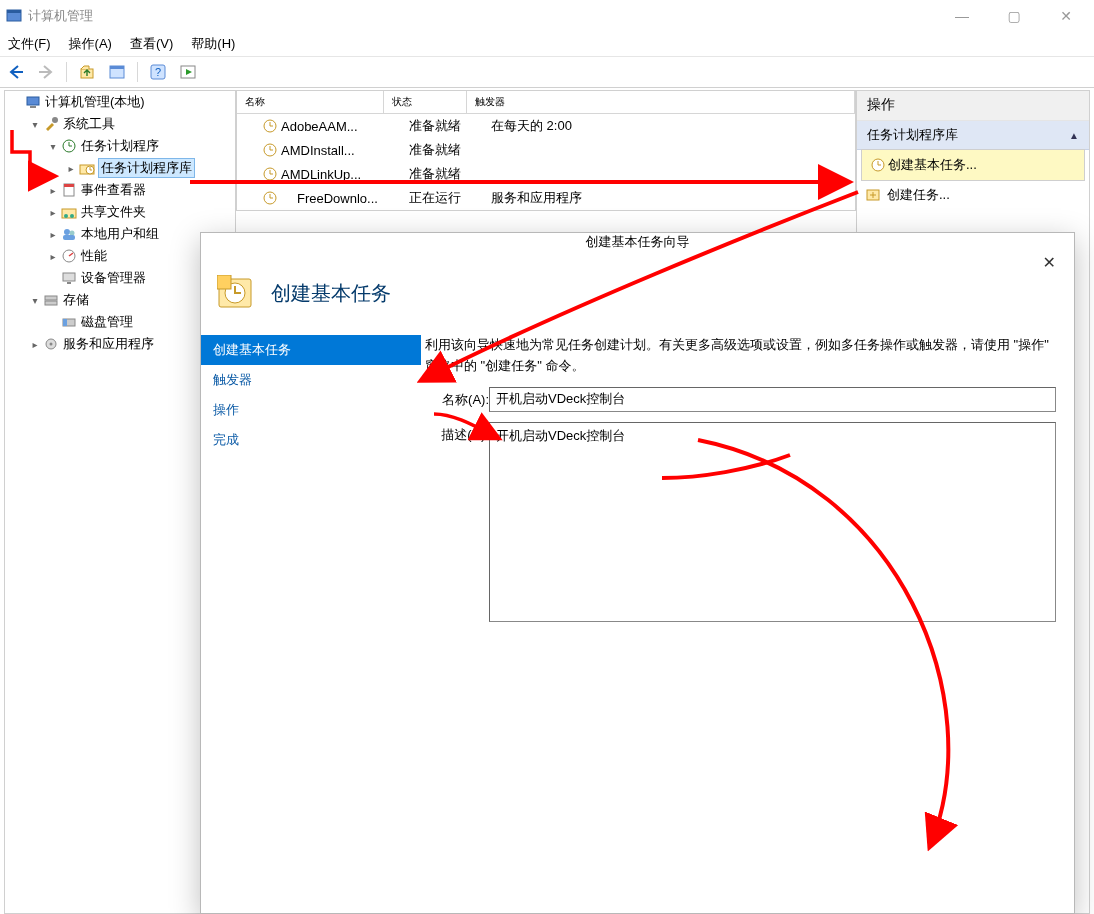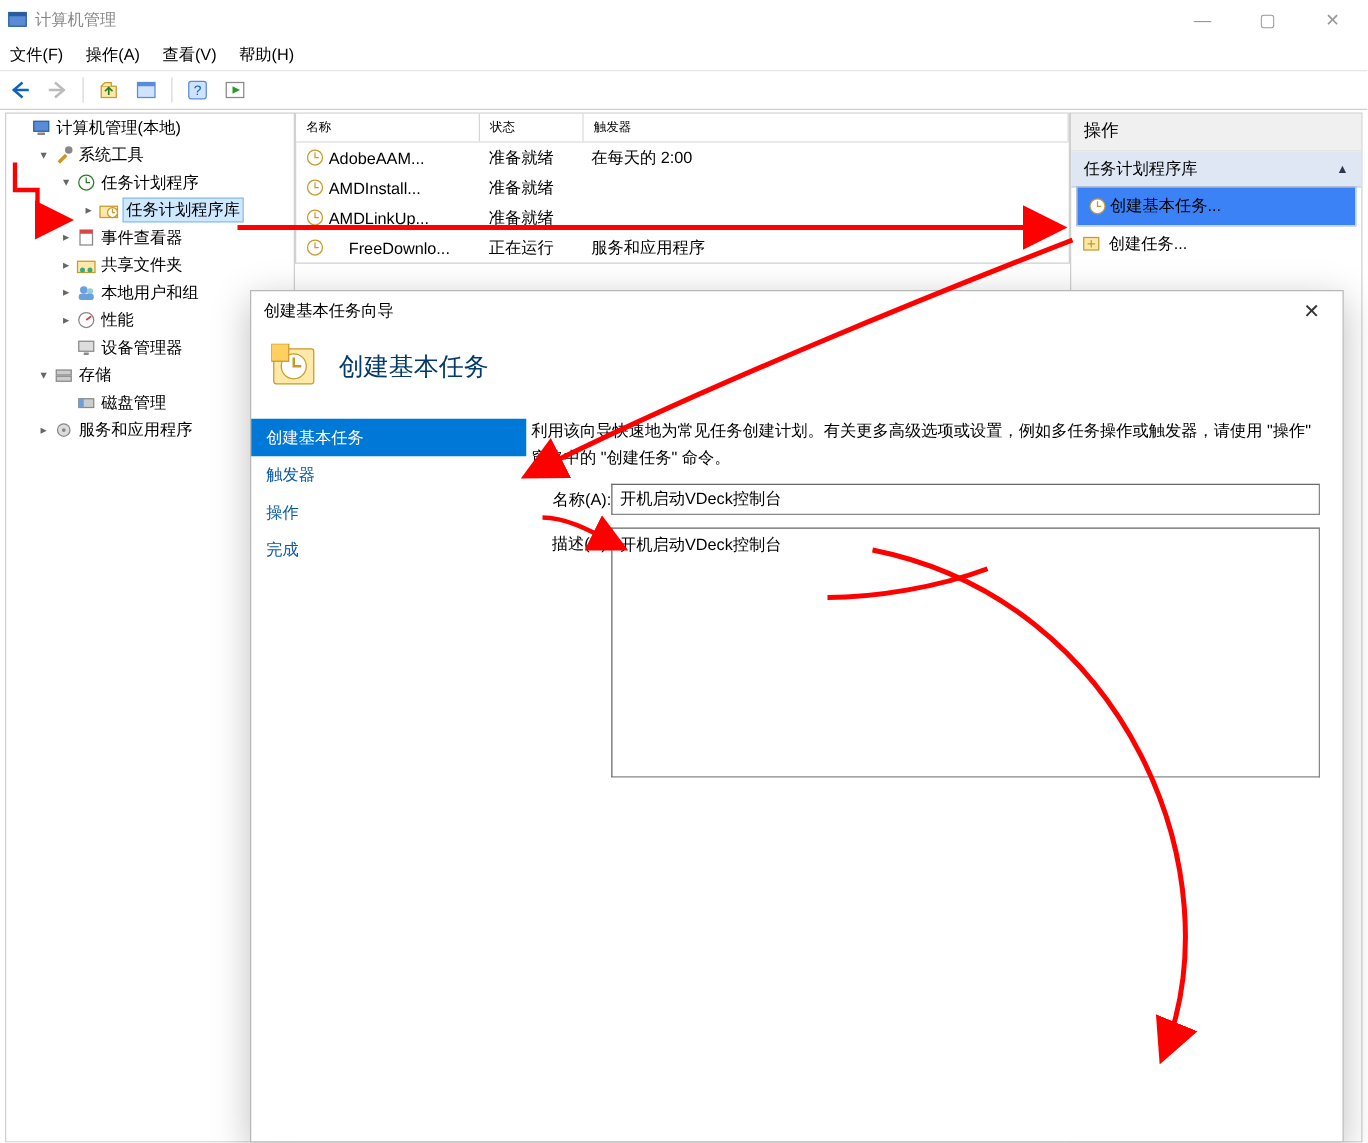--- a/index.html
+++ b/index.html
@@ -28,42 +28,42 @@
 .menubar{height:24px;display:flex;align-items:center;gap:18px;padding:0 8px;}
 .toolbar{height:30px;border-top:1px solid #e6e6e6;border-bottom:1px solid #d0d0d0;display:flex;align-items:center;gap:6px;padding:0 4px;background:#fff;}
 .toolbar .sep{width:1px;height:20px;background:#d8d8d8;margin:0 2px;}
 .toolbar .btn{width:22px;height:22px;display:flex;align-items:center;justify-content:center;border:1px solid transparent;border-radius:2px;}
 .content{display:flex;height:calc(914px - 32px - 24px - 30px);}
 .tree{width:230px;border:1px solid var(--light-border);margin:2px 0 2px 4px;overflow:hidden;background:#fff;}
 .middle{flex:1;display:flex;flex-direction:column;margin:2px 0;}
 .tasklist{border:1px solid var(--light-border);background:#fff;}
 .tlh{display:flex;border-bottom:1px solid var(--header-border);}
 .tlh > div{padding:4px 8px;border-right:1px solid var(--header-border);background:var(--header-bg);font-size:10px;}
-.tlrow{display:flex;align-items:center;}
+.tlrow{display:flex;align-items:center;margin-left:18px;}
 .tlrow > div{padding:3px 8px;white-space:nowrap;overflow:hidden;font-size:13px;}
 .actions{width:232px;border:1px solid var(--light-border);margin:2px 4px 2px 0;background:#fff;}
 .actions-title{padding:5px 10px 6px 10px;font-size:14px;background:var(--action-hdr1);border-bottom:1px solid #e5e5e5;}
 .actions-group{padding:5px 10px;background:var(--action-hdr2);border-bottom:1px solid #c8d2e6;display:flex;justify-content:space-between;align-items:center;}
 .actions-item{padding:6px 8px 6px 30px;position:relative;display:flex;align-items:center;}
-.actions-item.sel{background:#3b82f6;border:1px solid #cfcfcf;margin:-1px 4px -1px 4px;padding-left:26px;}
+.actions-item.sel{background:#fef9c3;border:1px solid #cfcfcf;margin:-1px 4px -1px 4px;padding-left:26px;}
 .actions-item .ic{position:absolute;left:8px;width:16px;height:16px;}
 
 
 .node{display:flex;align-items:center;padding:2px 0 2px 4px;white-space:nowrap;font-size:13px;}
 .node .tg{width:16px;text-align:center;color:#666;font-size:10px;}
 .node .ic{width:16px;height:16px;margin-right:4px;flex:none;}
 .node.sel .lbl{background:#cde8ff;outline:1px solid #7fb7e9;padding:0 2px;}
 .children{padding-left:18px;}
 
 
 .wizard{
  position:absolute;left:200px;top:232px;width:873px;height:680px;
  background:#fff;border:1px solid #b8b8b8;box-shadow:0 8px 28px rgba(0,0,0,0.25);
 }
-.wizard .wtitle{display:flex;align-items:center;height:32px;padding:0 10px;}
+.wizard .wtitle{display:flex;align-items:center;height:32px;padding:0 10px;flex-direction:column;}
 .wizard .wtitle .close{margin-left:auto;font-size:16px;color:#333;padding:2px 8px;}
 .wizard .whdr{display:flex;align-items:center;gap:18px;padding:10px 20px 24px 16px;}
 .wizard .whdr .big-icon{width:36px;height:36px;}
 .wizard .whdr h1{font-size:20px;font-weight:400;margin:0;color:#043a6b;}
 .wizard .wbody{display:flex;height:290px;}
 .wizard .steps{width:220px;}
 .wizard .steps .step{padding:6px 12px;color:#0a5aa6;}
 .wizard .steps .step.cur{background:var(--sel-blue);color:#fff;}
 .wizard .form{flex:1;padding:0 18px 0 4px;}
 .wizard .formrow{display:flex;align-items:flex-start;margin-top:10px;}

